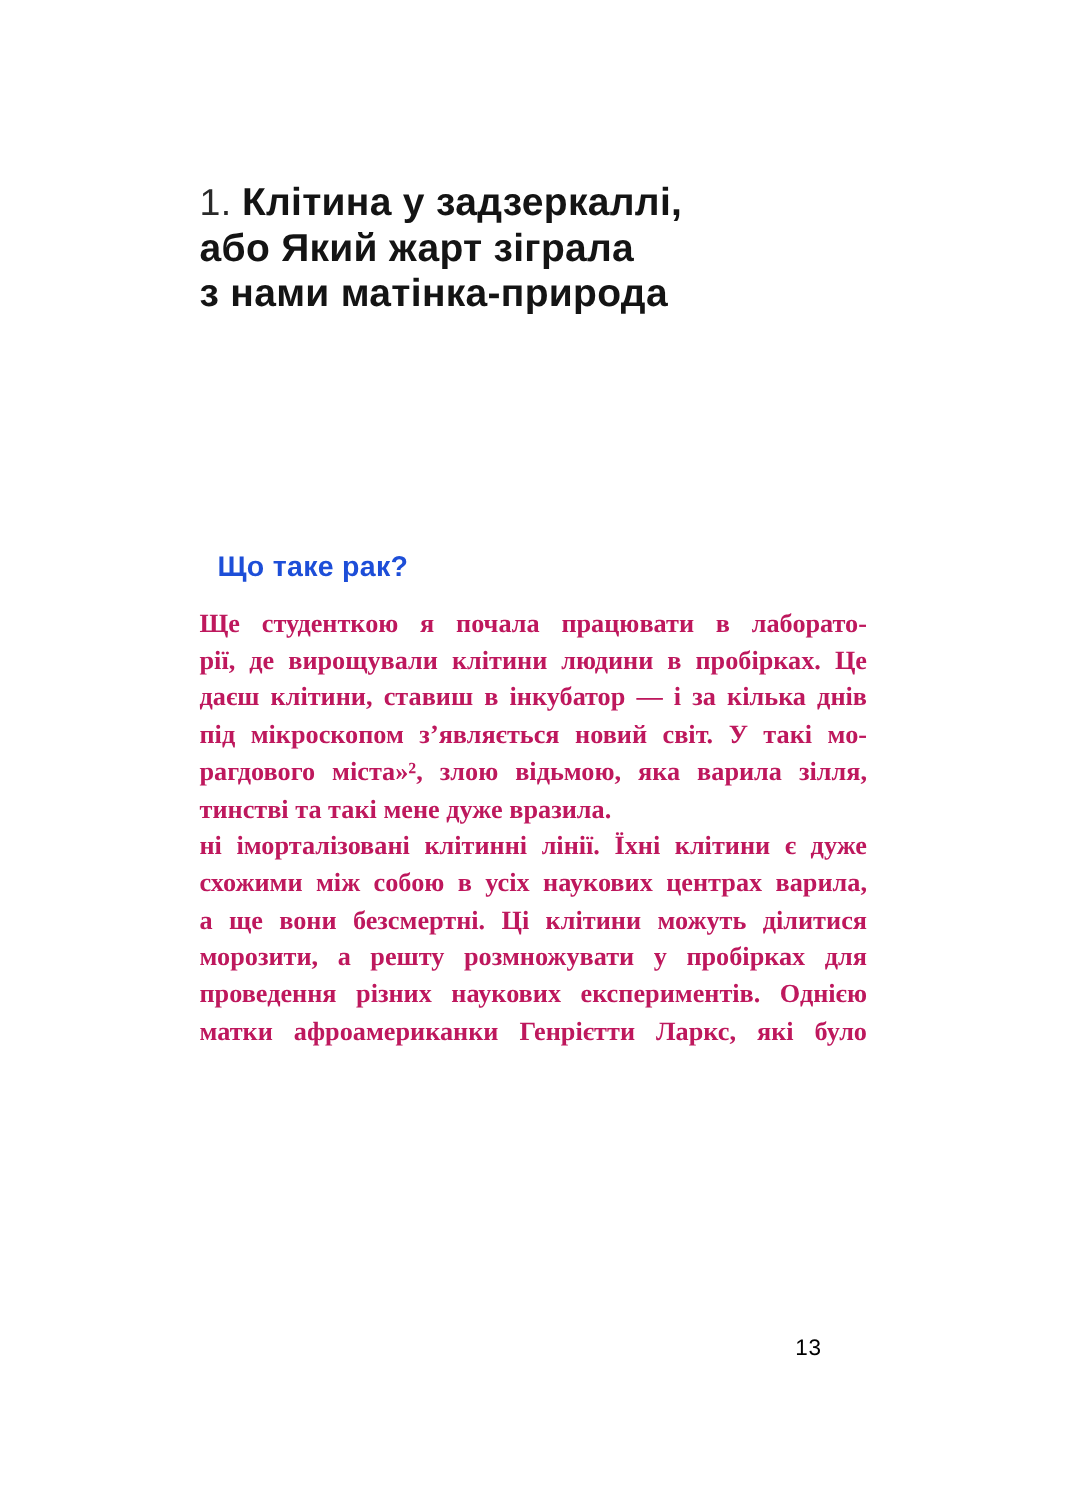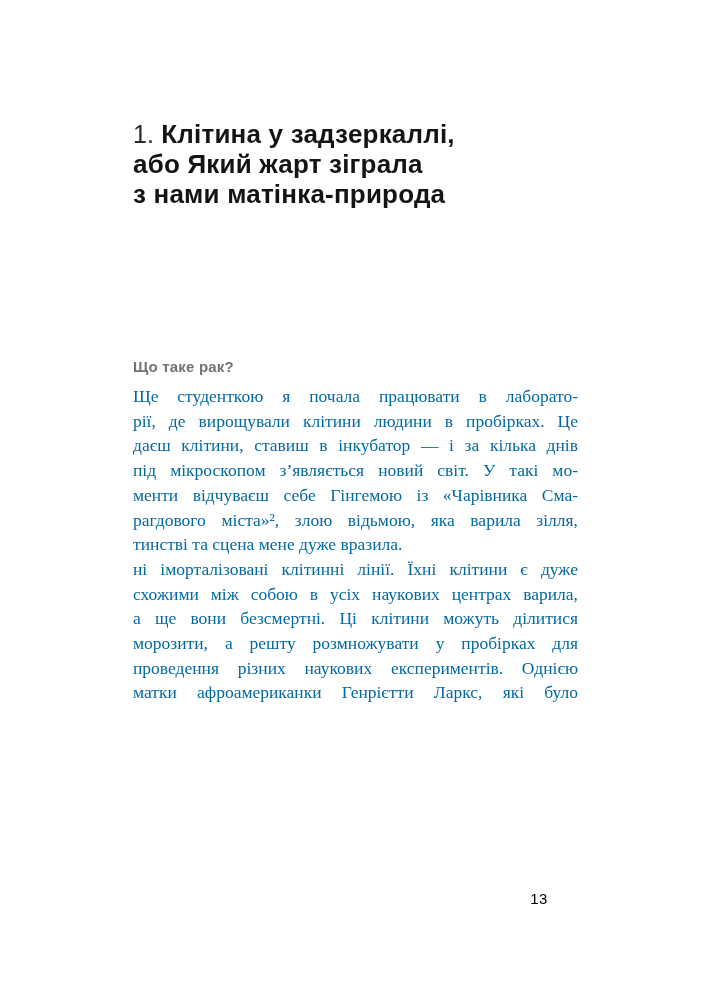--- a/index.html
+++ b/index.html
@@ -33,37 +33,38 @@
     font-weight: 400;
     font-size: 25px;
     margin-right: 7px;
     color: #2a2a2a;
   }
   
   .section {
     position: absolute;
     left: 133px;
     top: 353px;
-    margin: 0;
+    margin: 12px;
     font-family: "Liberation Sans", sans-serif;
     font-weight: 700;
-    font-size: 15px;
+    font-size: 19px;
     line-height: 28px;
-    color: #737373;
+    color: #1d4ed8;
     letter-spacing: 0.2px;
   }
   
   .body {
     position: absolute;
     left: 133px;
-    top: 384px;
+    top: 403px;
     width: 445px;
     font-size: 17.5px;
     line-height: 24.7px;
-    color: #0369a1;
+    color: #be185d;
+    font-weight: bold;
   }
   .bl {
     text-align: justify;
     text-align-last: justify;
     white-space: normal;
   }
   .bl.pend {
     text-align-last: left;
   }
   .bl.indent {
@@ -96,23 +97,22 @@
     <div class="ch-line">з нами матінка-природа</div>
   </header>
 
   <h2 class="section">Що таке рак?</h2>
 
   <div class="body">
     <div class="bl">Ще студенткою я почала працювати в лаборато-</div>
     <div class="bl">рії, де вирощували клітини людини в пробірках. Це</div>
     <div class="bl">даєш клітини, ставиш в інкубатор — і за кілька днів</div>
     <div class="bl">під мікроскопом з’являється новий світ. У такі мо-</div>
-    <div class="bl">менти відчуваєш себе Гінгемою із «Чарівника Сма-</div>
     <div class="bl">рагдового міста»², злою відьмою, яка варила зілля,</div>
-    <div class="bl pend">тинстві та сцена мене дуже вразила.</div>
+    <div class="bl pend">тинстві та такі мене дуже вразила.</div>
 
     <div class="bl">ні іморталізовані клітинні лінії. Їхні клітини є дуже</div>
     <div class="bl">схожими між собою в усіх наукових центрах варила,</div>
     <div class="bl">а ще вони безсмертні. Ці клітини можуть ділитися</div>
     <div class="bl">морозити, а решту розмножувати у пробірках для</div>
     <div class="bl">проведення різних наукових експериментів. Однією</div>
     <div class="bl">матки афроамериканки Генрієтти Ларкс, які було</div>
   </div>
 
   <div class="pagenum">13</div>

